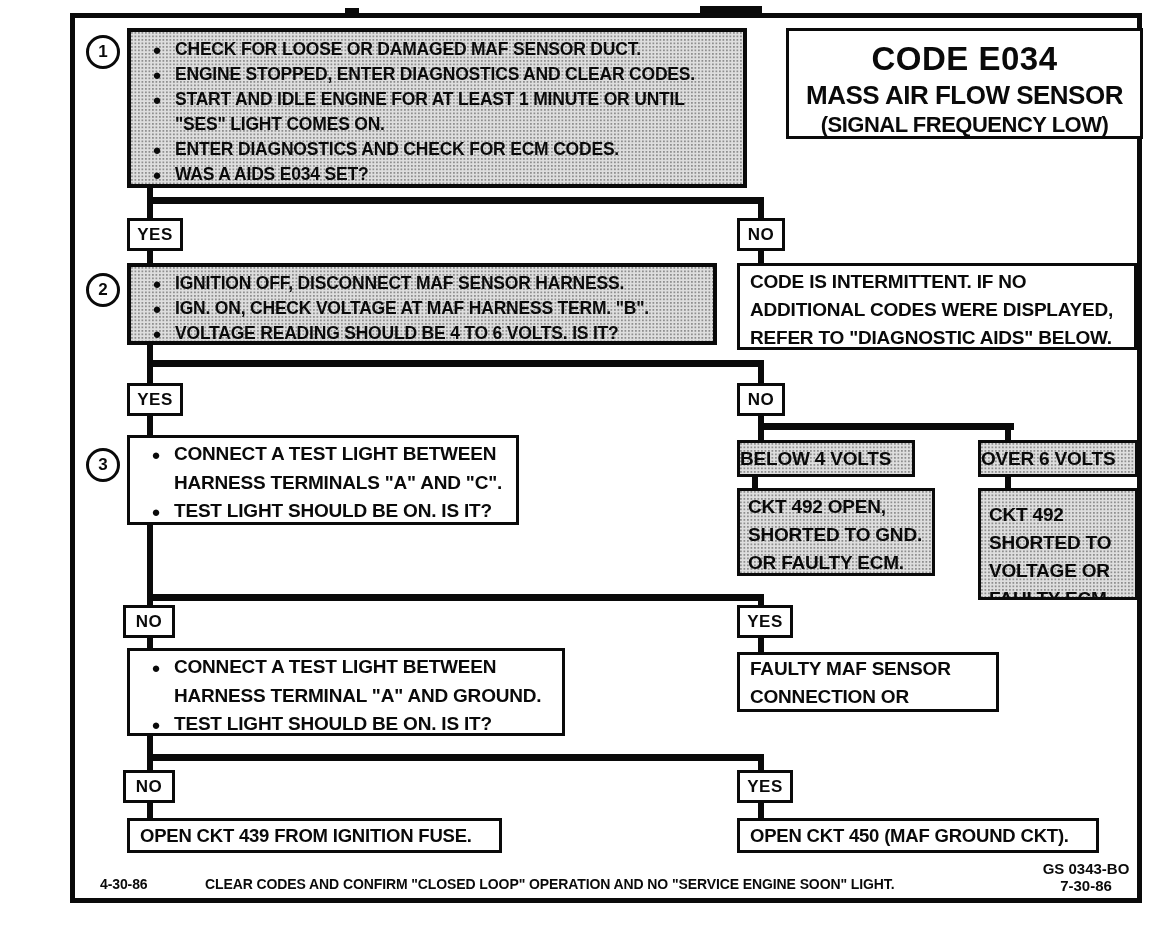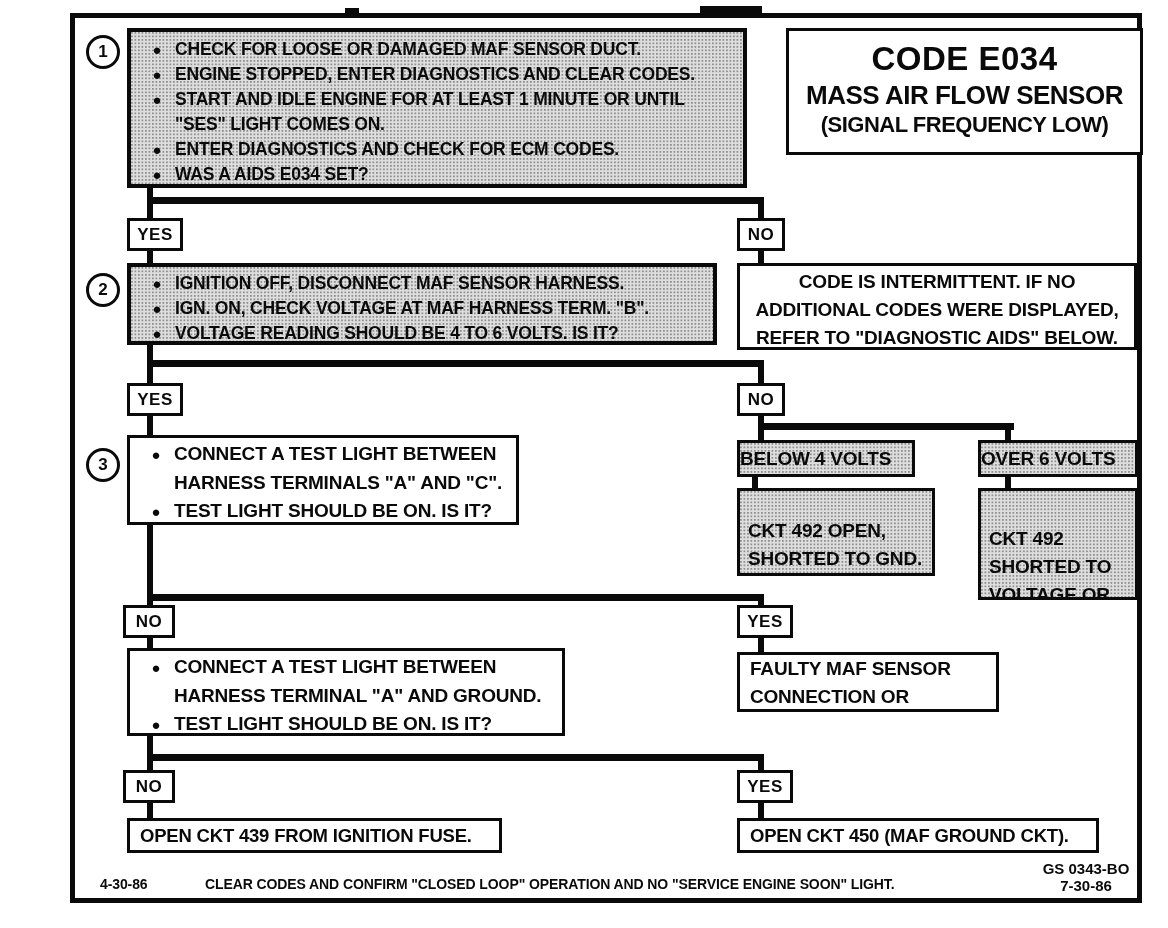--- a/index.html
+++ b/index.html
@@ -30,27 +30,27 @@
     box-sizing:border-box;background:#fff;display:flex;align-items:center;justify-content:center;
     font-size:17px;font-weight:bold;
   }
   .yn{
     position:absolute;border:3px solid #0a0a0a;background:#fff;box-sizing:border-box;
     display:flex;align-items:center;justify-content:center;
     font-size:17px;font-weight:bold;letter-spacing:0.5px;
   }
   .line{position:absolute;background:#0a0a0a;}
 
-  .titlebox{position:absolute;left:786px;top:28px;width:357px;height:127px;border:3px solid #0a0a0a;
+  .titlebox{position:absolute;left:786px;top:28px;width:357px;height:111px;border:3px solid #0a0a0a;
     box-sizing:border-box;background:#fff;text-align:center;}
   .titlebox .code{font-size:33px;font-weight:bold;margin-top:9px;letter-spacing:0.5px;}
   .titlebox .name{font-size:26px;font-weight:bold;margin-top:2px;letter-spacing:-0.5px;}
   .titlebox .sub{font-size:22px;font-weight:bold;margin-top:1px;letter-spacing:-0.5px;}
 
-  .result-body{padding:5px 8px 0 8px;font-size:19px;line-height:28px;font-weight:bold;letter-spacing:-0.2px;margin-top:24px;}
+  .result-body{padding:5px 8px 0 8px;font-size:19px;line-height:28px;font-weight:bold;letter-spacing:-0.2px;}
   .small-label{display:flex;align-items:center;padding-left:0;font-size:19px;font-weight:bold;letter-spacing:-0.2px;}
 
   .endbox{display:flex;align-items:center;padding-left:10px;font-size:18.5px;font-weight:bold;letter-spacing:-0.2px;}
 
   .footer-text{position:absolute;font-size:14px;font-weight:bold;letter-spacing:-0.1px;white-space:nowrap;}
   .doc-block{position:absolute;left:1036px;top:860px;width:100px;text-align:center;font-size:15px;font-weight:bold;line-height:17px;}
 </style>
 </head>
 <body>
 
@@ -124,21 +124,21 @@
           <span class="bullet">●</span>
           <span>IGN. ON, CHECK VOLTAGE AT MAF HARNESS TERM. "B".</span>
         </div>
       <div class="row">
           <span class="bullet">●</span>
           <span>VOLTAGE READING SHOULD BE 4 TO 6 VOLTS.  IS IT?</span>
         </div>
     </div>
   </div>
 
-  <div class="box" style="left:737px;top:263px;width:400px;height:87px;text-align:center;">
+  <div class="box" style="left:737px;top:263px;width:400px;height:87px;">
     <div class="plain-body" style="padding-top:2px;">
       <div>CODE IS INTERMITTENT.  IF NO</div>
       <div>ADDITIONAL CODES WERE DISPLAYED,</div>
       <div>REFER TO "DIAGNOSTIC AIDS" BELOW.</div>
     </div>
   </div>
 
   <div class="line" style="left:147px;top:345px;width:6px;height:38px;"></div>
   <div class="line" style="left:147px;top:360px;width:617px;height:7px;"></div>
   <div class="line" style="left:758px;top:360px;width:6px;height:23px;"></div>

